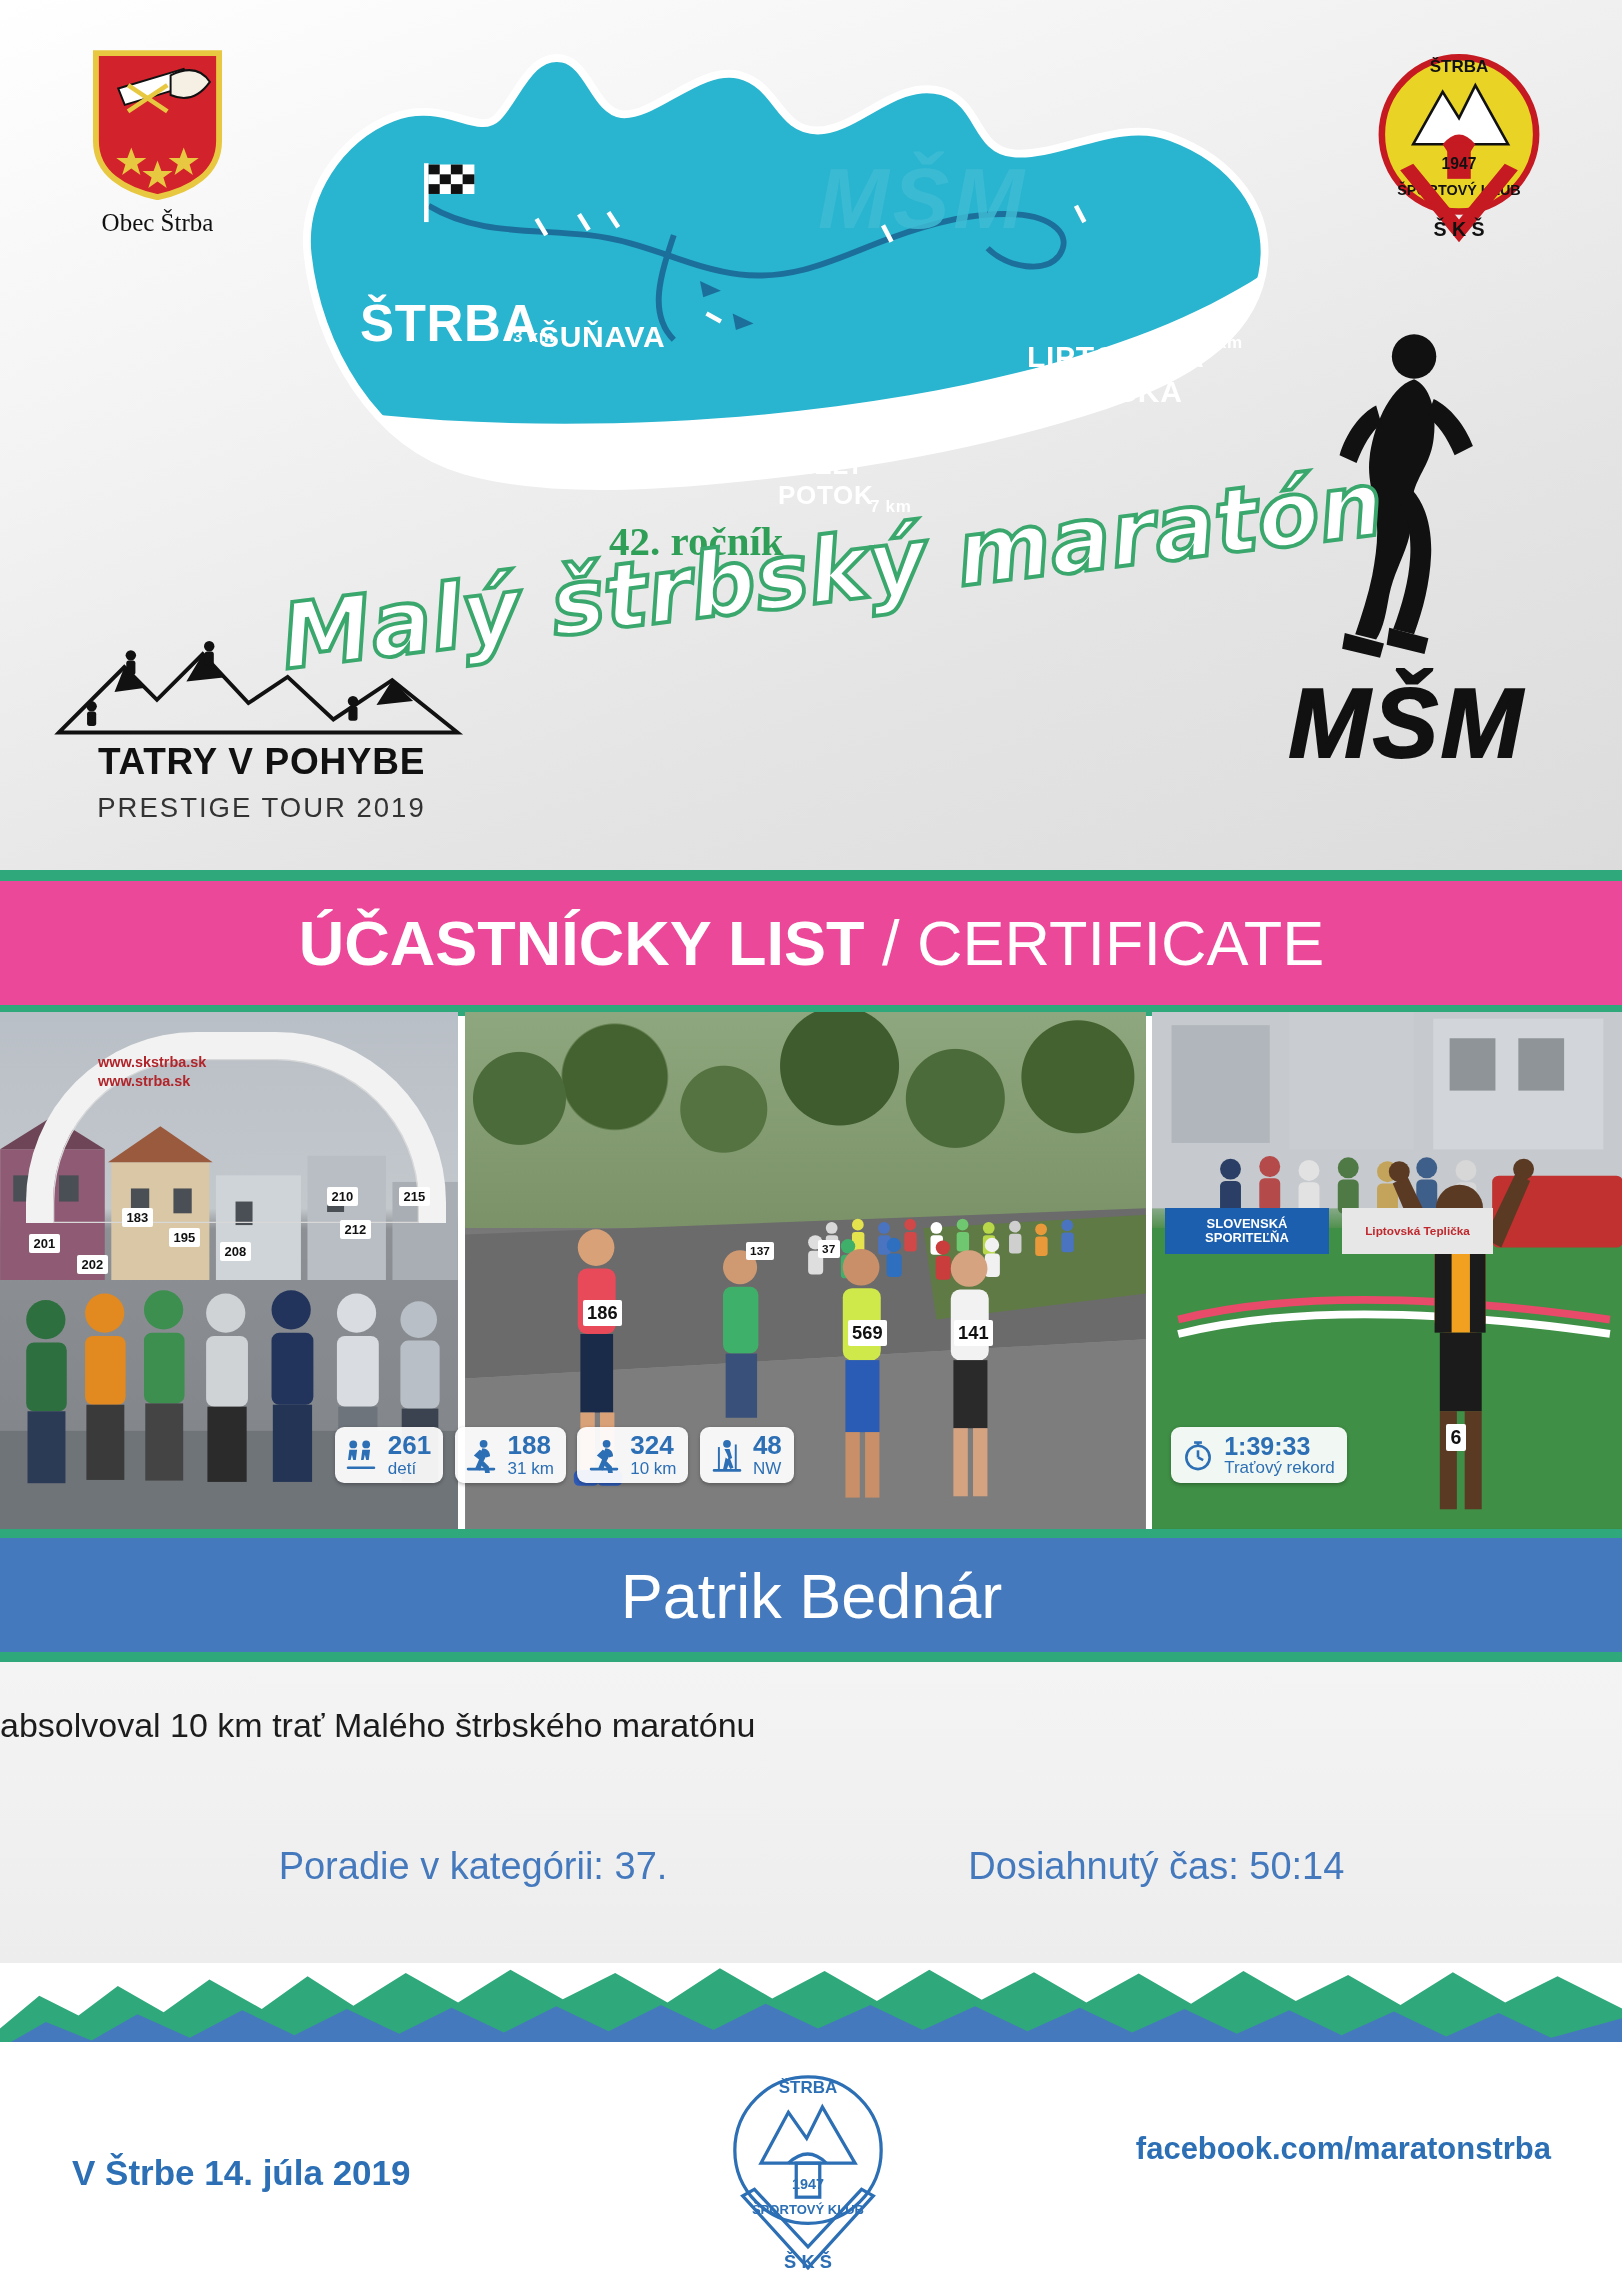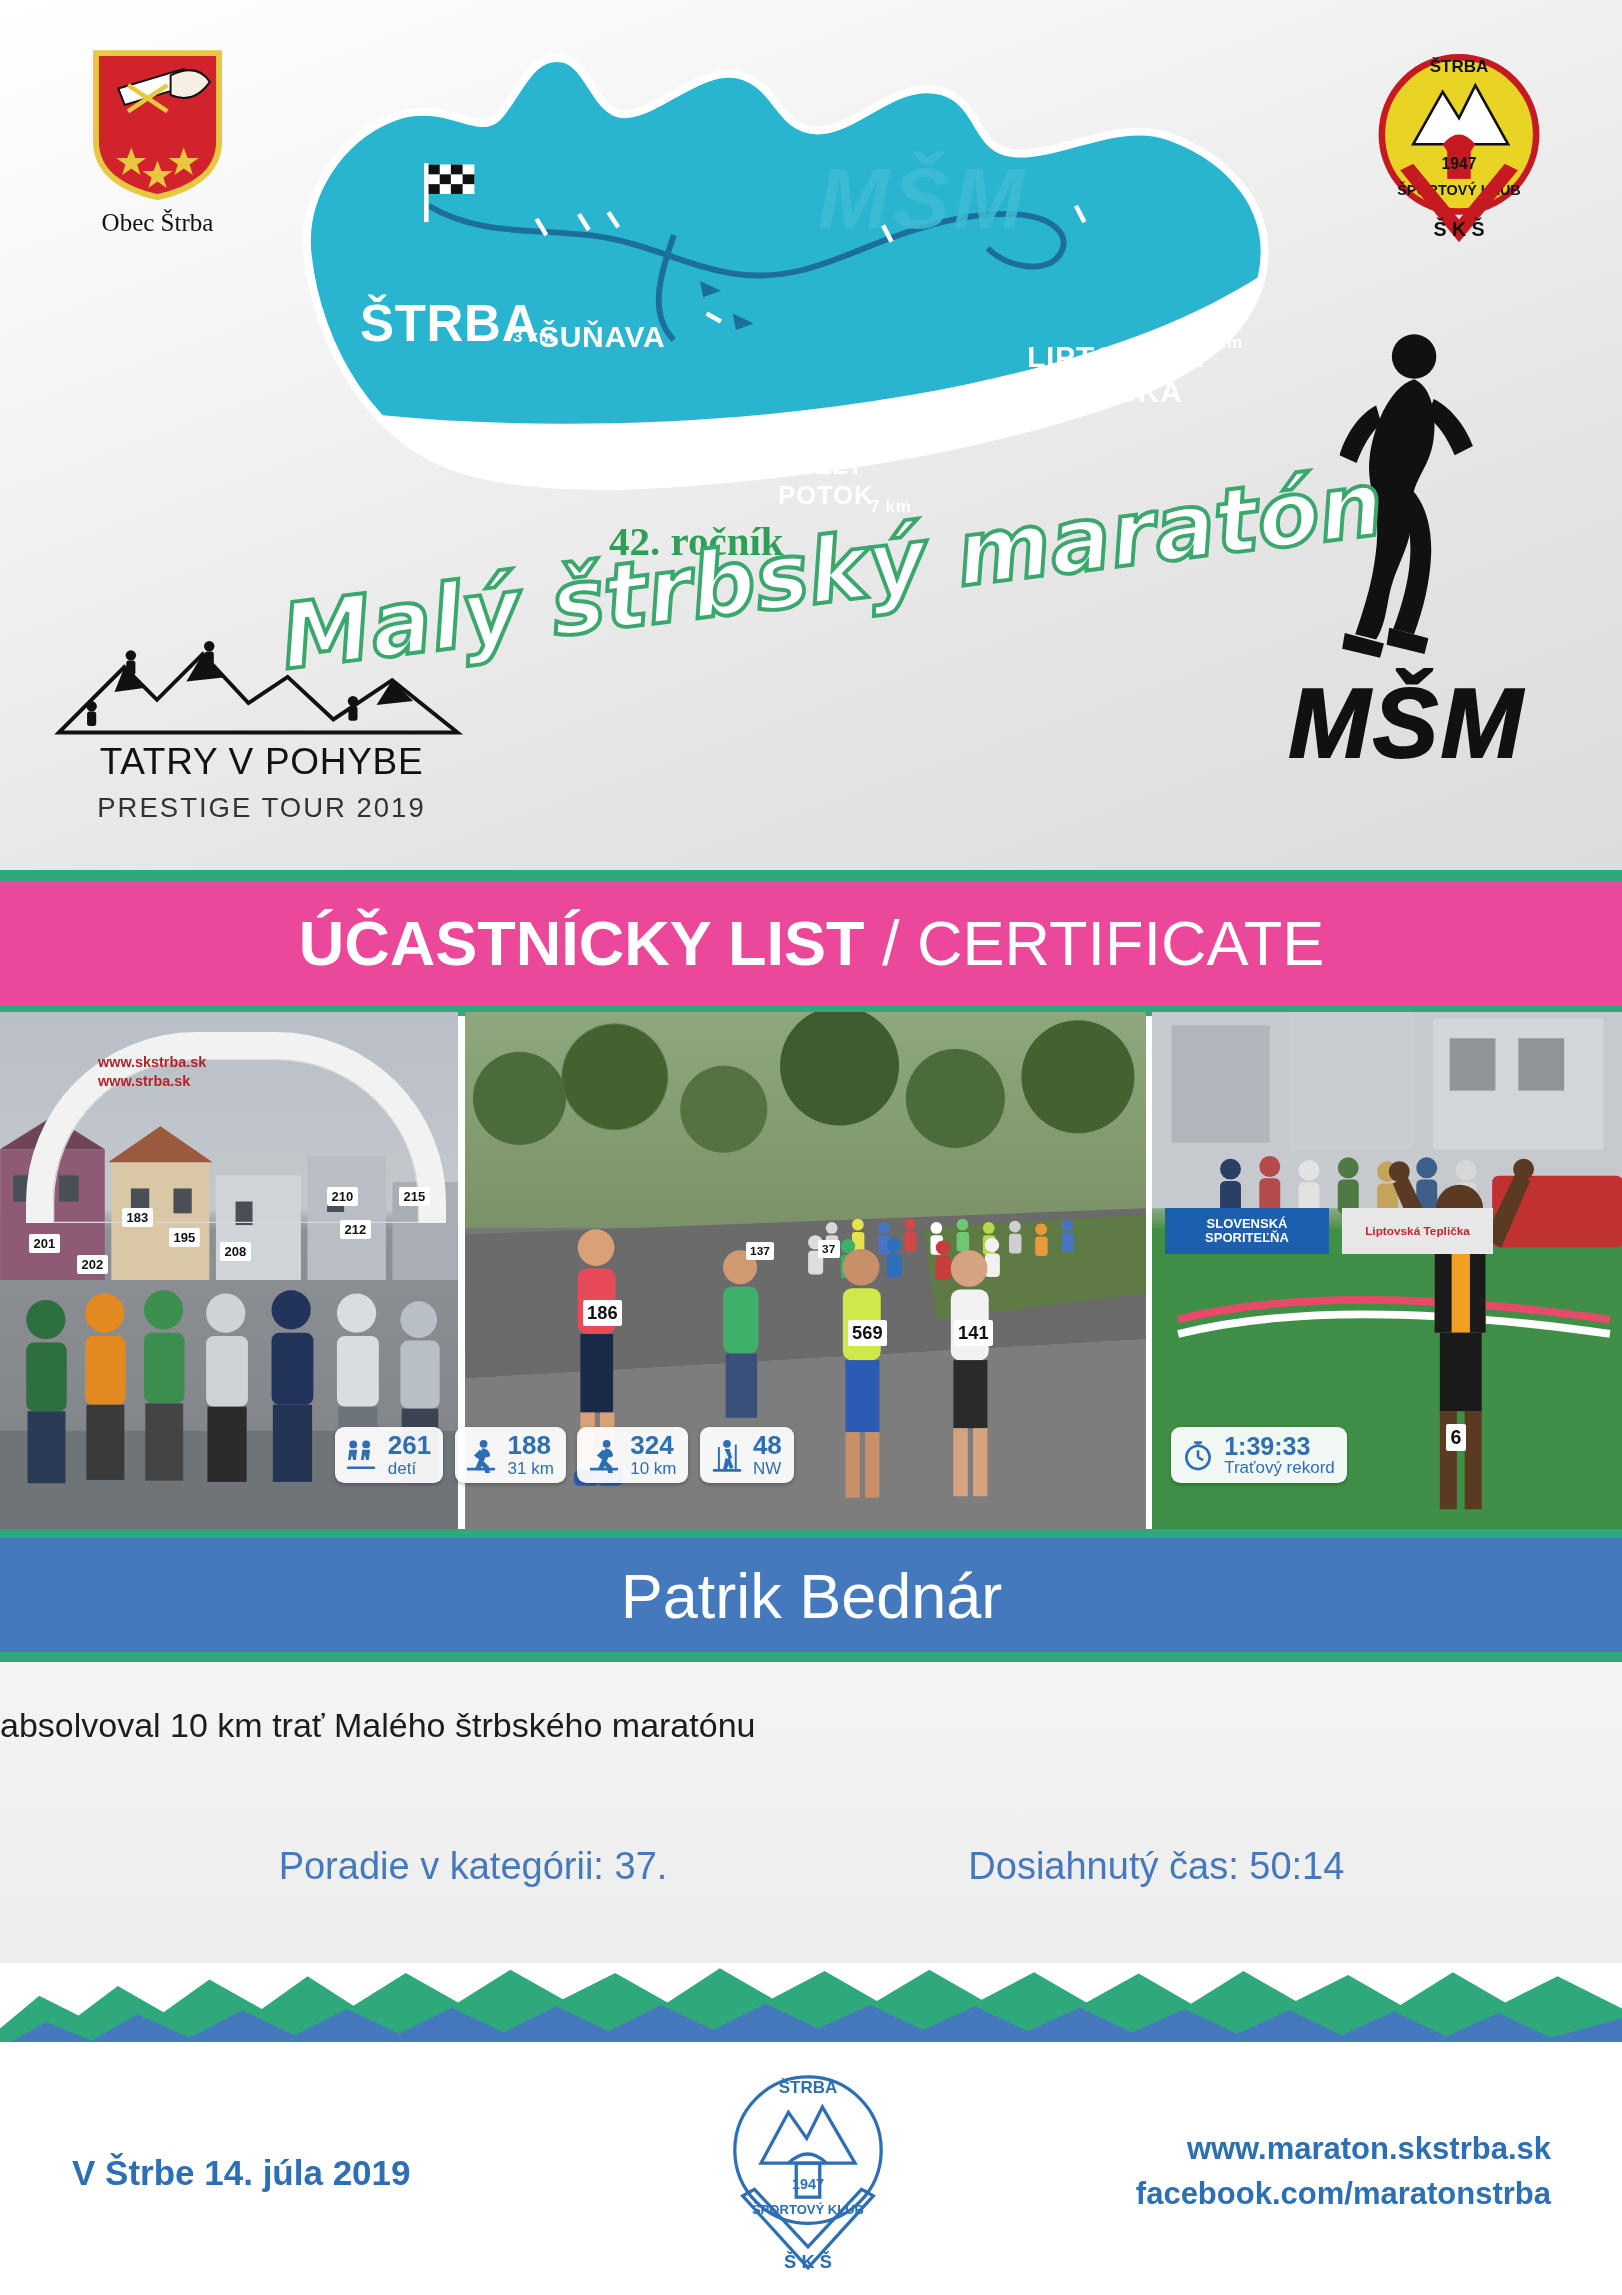--- a/index.html
+++ b/index.html
@@ -110,21 +110,21 @@
   }
 
   
   .tatry {
     position: absolute;
     left: 52px; top: 641px;
     width: 419px;
   }
   .tatry-title {
     font-size: 37px;
-    font-weight: normal;
+    font-weight: bold;
     color: #111;
     letter-spacing: 0.7px;
     text-align: center;
   }
   .tatry-sub {
     font-size: 27.5px;
     color: #333;
     letter-spacing: 2px;
     text-align: center;
     margin-top: 9.2px;
@@ -913,16 +913,15 @@
     <text x="150" y="42" font-size="26" font-weight="bold" fill="#2c6fb5" text-anchor="middle" font-family="Liberation Sans, sans-serif">ŠTRBA</text>
     <text x="150" y="190" font-size="22" font-weight="bold" fill="#2c6fb5" text-anchor="middle" font-family="Liberation Sans, sans-serif">1947</text>
     <text x="150" y="228" font-size="20" font-weight="bold" fill="#2c6fb5" text-anchor="middle" font-family="Liberation Sans, sans-serif">ŠPORTOVÝ KLUB</text>
     <path d="M50 200 L150 310 L250 200 L232 190 L150 278 L68 190 Z" fill="none" stroke="#2c6fb5" stroke-width="5"></path>
     <text x="150" y="310" font-size="28" font-weight="bold" fill="#2c6fb5" text-anchor="middle" font-family="Liberation Sans, sans-serif">Š K Š</text>
   </svg>
 </div>
 
 <div class="footer-date">V Štrbe 14. júla 2019</div>
 <div class="footer-links">
-  <div>www.maraton.skstrba.sk</div>
   <div>facebook.com/maratonstrba</div>
 </div>
 
 
 </body></html>

